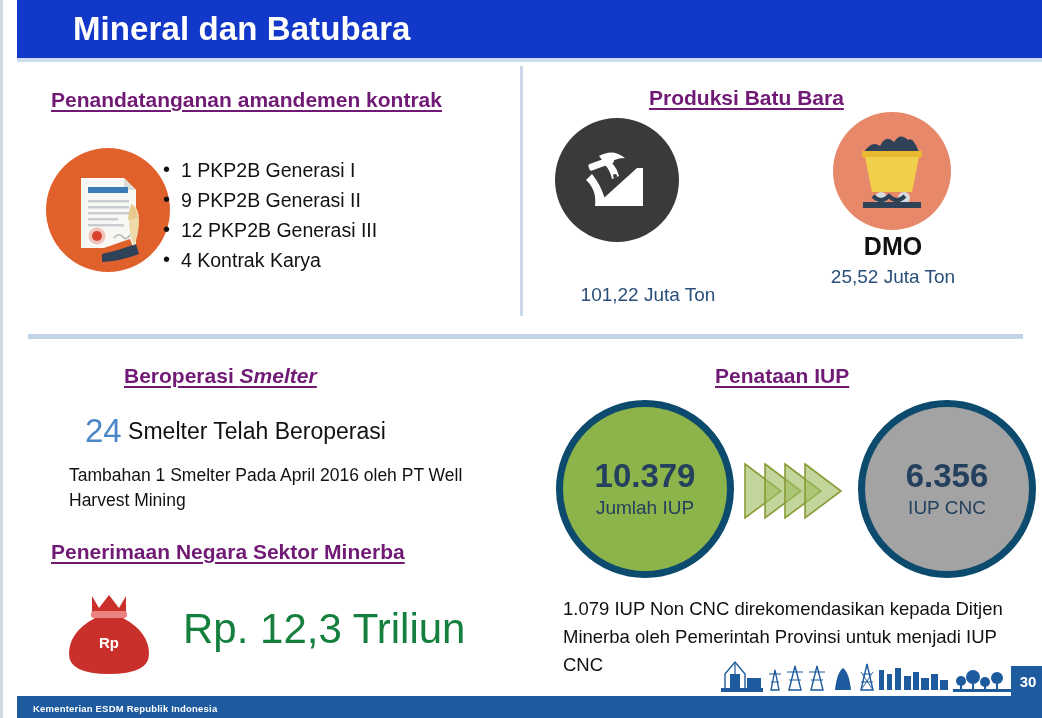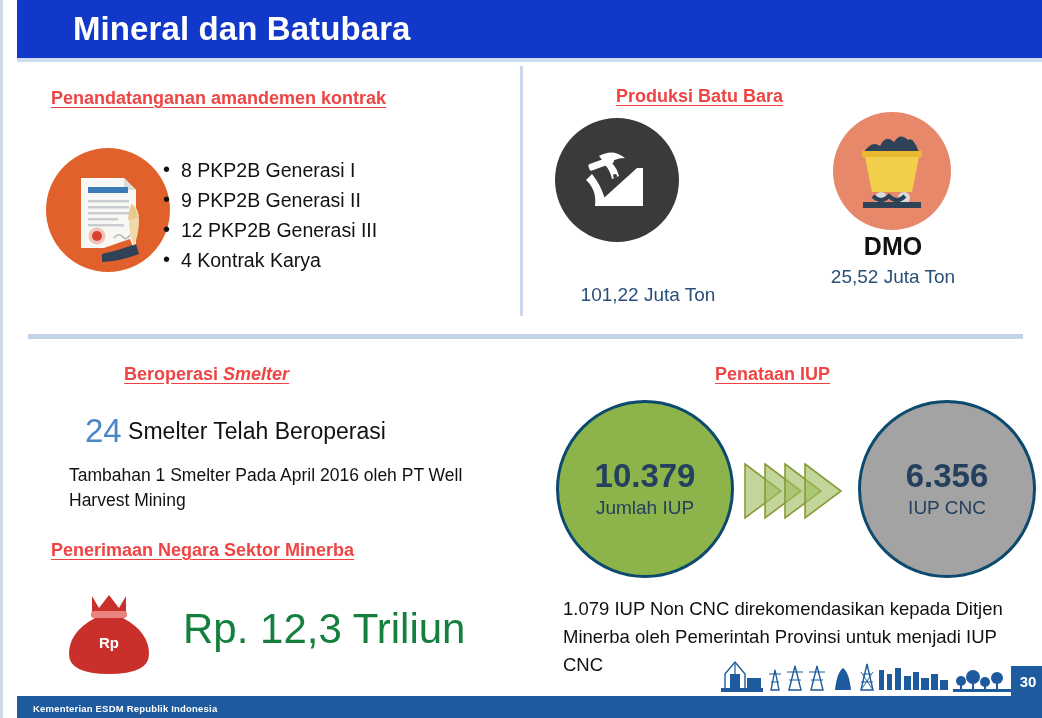--- a/index.html
+++ b/index.html
@@ -53,23 +53,23 @@
     background: #c9d7e8;
   }
   .h-divider {
     position: absolute;
     background: #c2d3e8;
   }
 
   
   .sec-head {
     position: absolute;
-    color: #ef4444;
-    font-weight: bold;
-    font-size: 18px;
+    color: #701a75;
+    font-weight: bold;
+    font-size: 21px;
     text-decoration: underline;
     text-underline-offset: 3px;
     white-space: nowrap;
   }
   .sec-head .ital { font-style: italic; text-decoration: underline; }
 
   
   #contract-list {
     position: absolute;
     left: 158px;
@@ -146,21 +146,21 @@
     top: 605px;
     font-size: 42px;
     color: #15803d;
     white-space: nowrap;
   }
 
   
   .iup-circle {
     position: absolute;
     border-radius: 50%;
-    border: 3px solid #0c4a6e;
+    border: 7px solid #0c4a6e;
     display: flex;
     flex-direction: column;
     align-items: center;
     justify-content: center;
     box-sizing: border-box;
   }
   #iup-left  { background: #8cb44a; }
   #iup-right { background: #a3a3a3; }
   .iup-num {
     font-size: 33px;
@@ -257,27 +257,27 @@
 
       <path d="M58 100 q14 -5 26 -9 l6 16 q-16 6 -32 7 Z" fill="#e0612c"></path>
       <path d="M56 106 q18 -4 34 -10 l3 10 q-18 7 -37 8 Z" fill="#2f4257"></path>
 
       <path d="M86 56 q7 4 7 16 q0 14 -5 26 q-5 -12 -5 -26 q0 -12 3 -16 Z" fill="#f0d9a8"></path>
       <path d="M86 56 q4 4 5 14 l-9 2 q1 -12 4 -16 Z" fill="#e8c98e"></path>
     </svg>
   </div>
 
   <ul id="contract-list">
-    <li>8 PKP2B Generasi I</li>
+    <li>1 PKP2B Generasi I</li>
     <li>9 PKP2B Generasi II</li>
     <li>12 PKP2B Generasi III</li>
     <li>4 Kontrak Karya</li>
   </ul>
 
-  <div class="sec-head" style="left:613px; top:86px;">Produksi  Batu Bara</div>
+  <div class="sec-head" style="left:646px; top:86px;">Produksi  Batu Bara</div>
 
   <div class="icon-circle" style="left:552px; top:118px; width:124px; height:124px; background:#3a3a3a;">
     <svg viewBox="0 0 124 124" width="124" height="124" aria-hidden="true">
       <path d="M40 88 L82 50 L88 50 L88 88 Z" fill="#ffffff"></path>
       <path d="M44 38 q14 -8 26 2 q-12 0 -18 8 Z" fill="#ffffff"></path>
       <rect x="33" y="42" width="26" height="7" rx="2" fill="#ffffff" transform="rotate(-20 46 45)"></rect>
       <path d="M56 44 q6 6 8 14 l-7 3 q-2 -9 -7 -14 Z" fill="#ffffff"></path>
       <path d="M37 56 q8 10 12 22 q2 6 0 10 l-9 0 q2 -16 -9 -26 Z" fill="#ffffff"></path>
       <circle cx="60" cy="58" r="2" fill="#3a3a3a"></circle>
       <circle cx="64" cy="62" r="2" fill="#3a3a3a"></circle>

